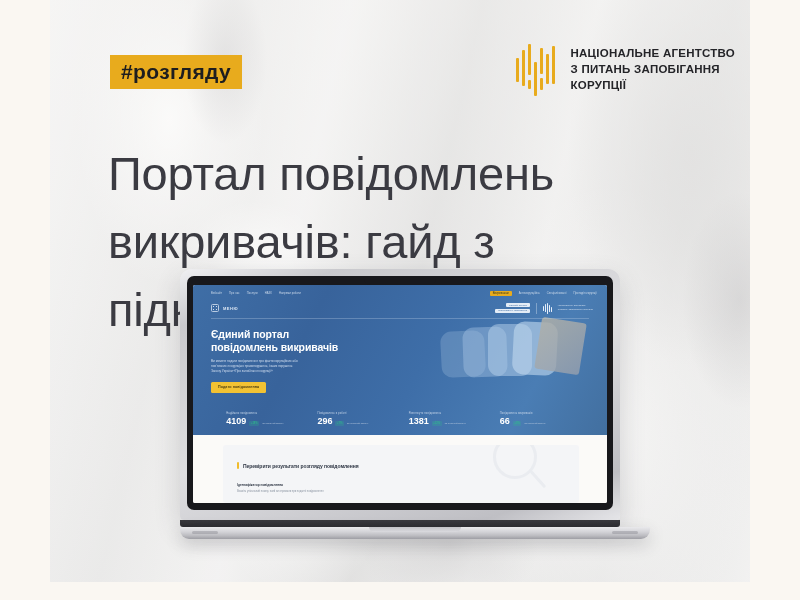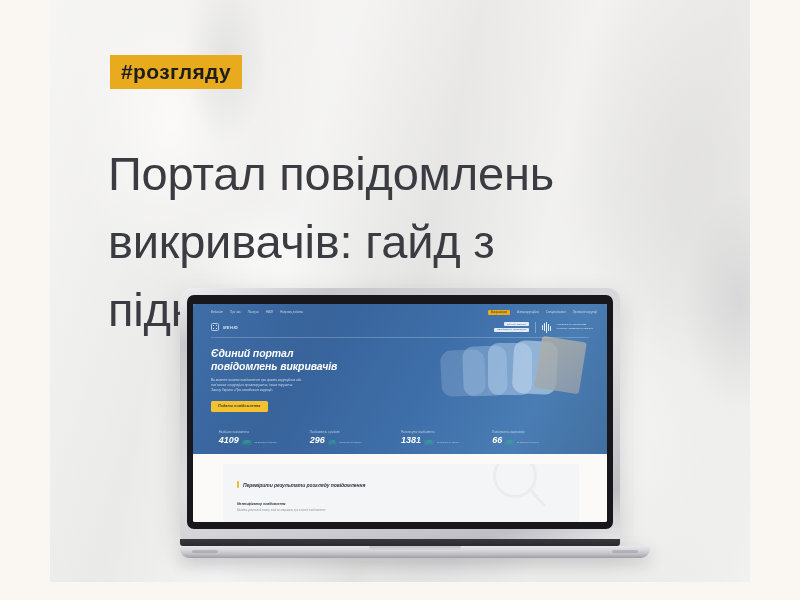--- a/index.html
+++ b/index.html
@@ -72,21 +72,21 @@
   }
 
   
   #headline {
     position:absolute; left:108px; top:140px; width:640px;
     font-size:47px; font-weight:normal; color:#3b3b42;
     line-height:1.45; letter-spacing:-0.2px;
   }
 
   
-  #laptop { position:absolute; left:180px; top:288px; width:440px;font-style:italic; }
+  #laptop { position:absolute; left:180px; top:269px; width:440px; }
 
   #lid {
     position:relative;
     background:linear-gradient(160deg,#f0f0f2 0%,#c9c9cd 14%,#dedee1 50%,#bfbfc4 88%,#e6e6e9 100%);
     border-radius:12px 12px 4px 4px;
     padding:7px 7px 10px 7px;
     box-shadow:0 10px 26px rgba(60,60,70,.20);
   }
   #bezel {
     background:#18181c;
@@ -168,21 +168,21 @@
   #hero-sub { margin-top:5px; font-size:3.1px; color:#d2dff0; line-height:1.62; white-space:pre-line; }
   #hero-cta {
     margin-top:7px; display:inline-block;
     background:#f2c233; color:#4a3c10;
     font-size:3.6px; font-weight:bold;
     padding:3.5px 7px; border-radius:1.5px; letter-spacing:.1px;
   }
 
   #stats {
     position:absolute; z-index:5; left:18px; right:16px; bottom:9px;
-    display:flex; justify-content:center;
+    display:flex; justify-content:flex-end;
   }
   .stat { width:24%; }
   .stat .lbl { font-size:2.7px; color:#c3d3e7; letter-spacing:.1px; white-space:nowrap; }
   .stat .row { display:flex; align-items:baseline; gap:3px; margin-top:2px; }
   .stat .val { font-size:9px; font-weight:bold; color:#fff; line-height:1; }
   .stat .dlt {
     font-size:2.6px; color:#2fc08a; background:rgba(47,192,138,.22);
     padding:.6px 1.6px; border-radius:1px; white-space:nowrap;
   }
   .stat .per { font-size:2.5px; color:#b7c8de; white-space:nowrap; }
@@ -241,20 +241,36 @@
 <div id="poster">
 
   <div id="photo-bg">
     <div class="ph"></div>
     <div class="ph2"></div>
     <div id="veil"></div>
   </div>
 
   <div id="hashtag">#розгляду</div>
 
+  <div id="logo">
+    <div id="logo-mark">
+      <i style="left:0px;  top:14px; height:24px;"></i>
+      <i style="left:6px;  top:6px;  height:36px;"></i>
+      <i style="left:12px; top:0px;  height:31px;"></i>
+      <i style="left:12px; top:36px; height:9px;"></i>
+      <i style="left:18px; top:18px; height:34px;"></i>
+      <i style="left:24px; top:4px;  height:26px;"></i>
+      <i style="left:24px; top:34px; height:12px;"></i>
+      <i style="left:30px; top:10px; height:30px;"></i>
+      <i style="left:36px; top:2px;  height:38px;"></i>
+    </div>
+    <div id="logo-text">Національне агентство
+з питань запобігання
+корупції</div>
+  </div>
 
   <h1 id="headline">Портал повідомлень
 викривачів: гайд з підключення</h1>
 
   <div id="laptop">
     <div id="lid">
       <div id="bezel">
         <div id="notch"></div>
         <div id="screen">
 

